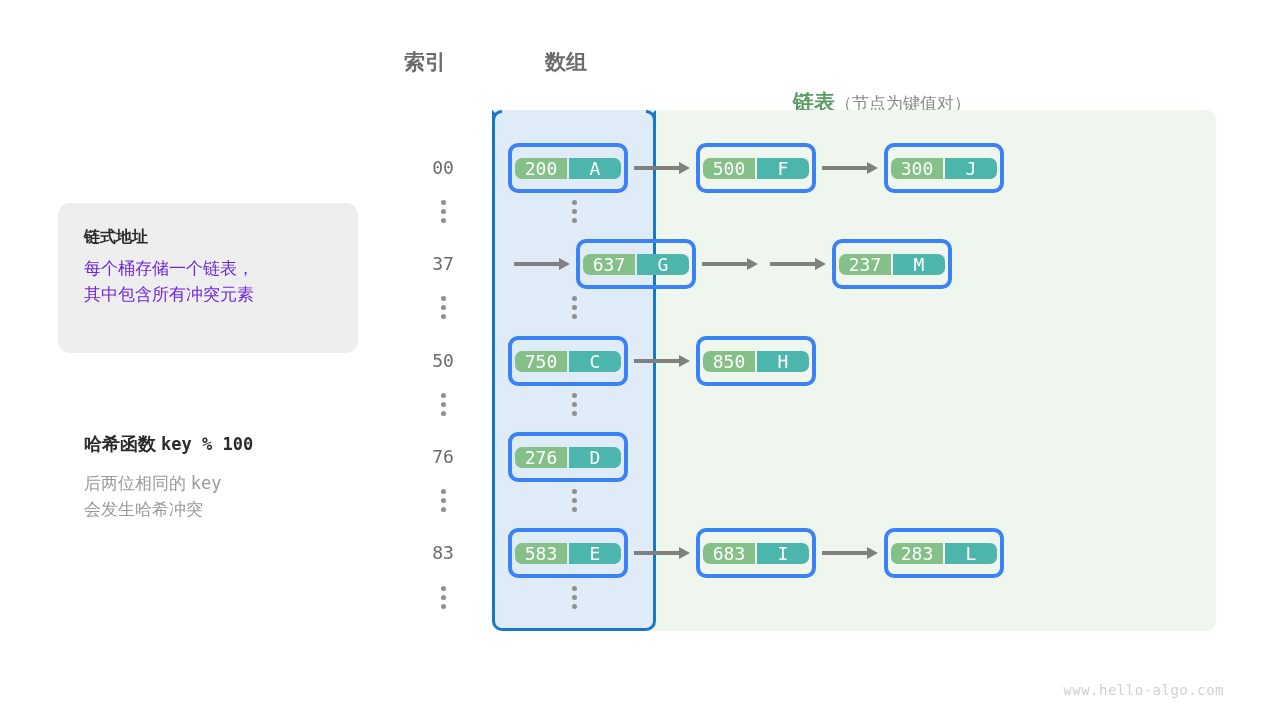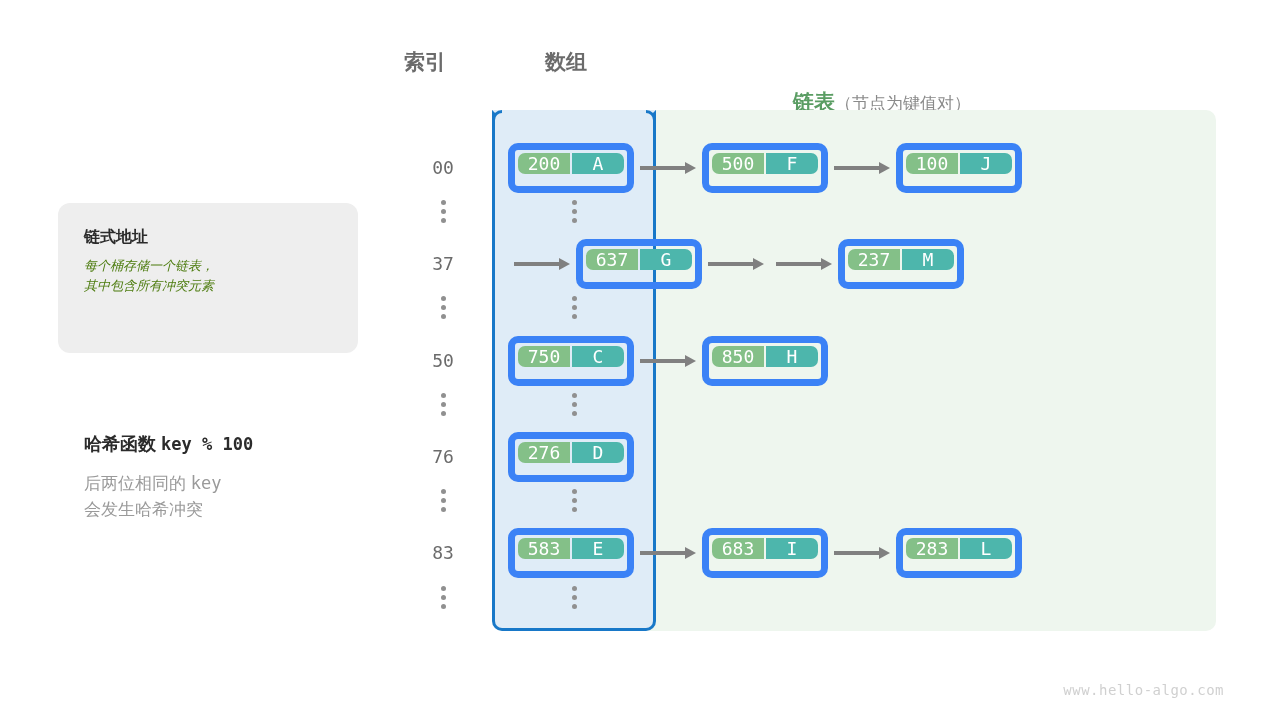--- a/index.html
+++ b/index.html
@@ -51,24 +51,23 @@
     box-sizing: border-box;
     padding: 24px 26px 0 26px;
   }
   .info-title {
     font-size: 16px;
     font-weight: bold;
     color: #2b2b2b;
     margin-bottom: 8px;
   }
   .info-line {
-    font-size: 13px;
-    color: #4d7c0f;
+    font-size: 17px;
+    color: #6d28d9;
     line-height: 1.55;
-    font-style: italic;
   }
 
   
   .hash-block {
     position: absolute;
     left: 84px;
     top: 432px;
     width: 300px;
   }
   .hash-title {
@@ -174,22 +173,22 @@
     left: 508px;
     top: 0;
     height: 56px;
     display: flex;
     align-items: center;
   }
 
   
   .node {
     display: flex;
-    align-items: flex-start;
-    border: 7px solid #3b82f6;
+    align-items: center;
+    border: 4px solid #3b82f6;
     border-radius: 10px;
     padding: 3px;
     background: transparent;
     height: 50px;
     box-sizing: border-box;
   }
   .cell {
     width: 52px;
     display: flex;
     align-items: center;
@@ -318,21 +317,21 @@
         </div>
         <div class="node">
           <div class="cell cell-key">500</div>
           <div class="cell cell-val">F</div>
         </div>
         <div class="arrow">
           <div class="shaft"></div>
           <div class="head"></div>
         </div>
         <div class="node">
-          <div class="cell cell-key">100</div>
+          <div class="cell cell-key">300</div>
           <div class="cell cell-val">J</div>
         </div>
       </div>
     </div>
     <div class="bucket-row" style="top: 232px;">
       <div class="idx-label">37</div>
       <div class="chain">
         <div class="arrow">
           <div class="shaft"></div>
           <div class="head"></div>

